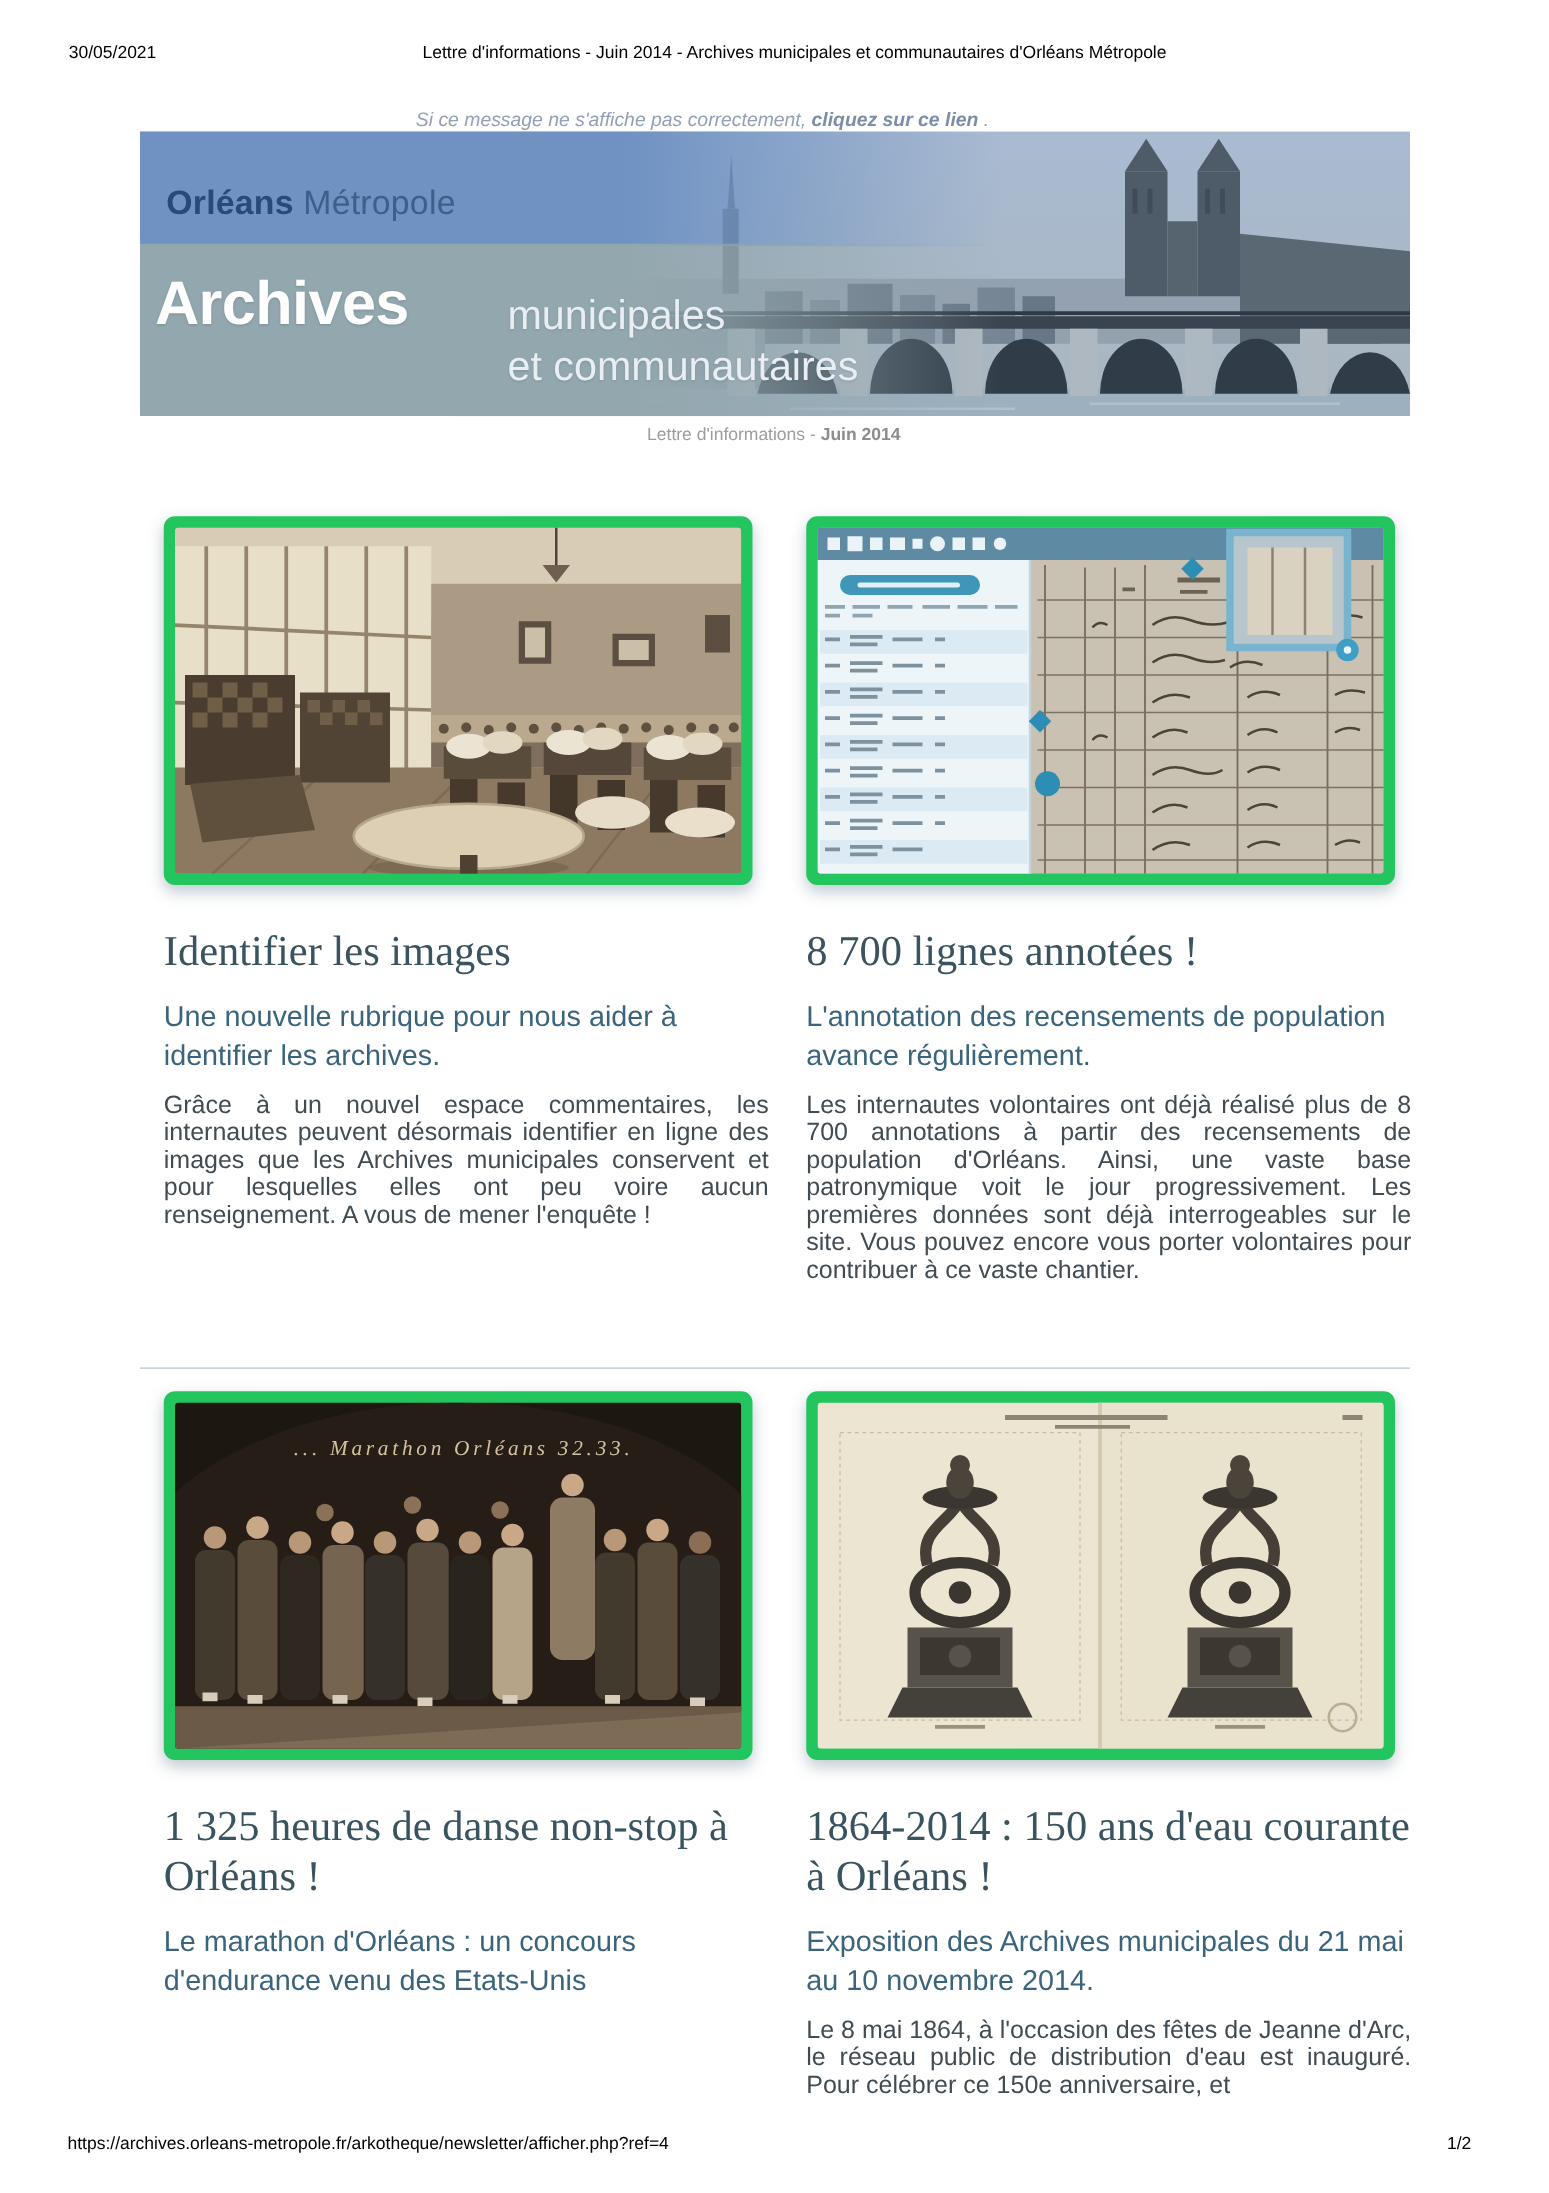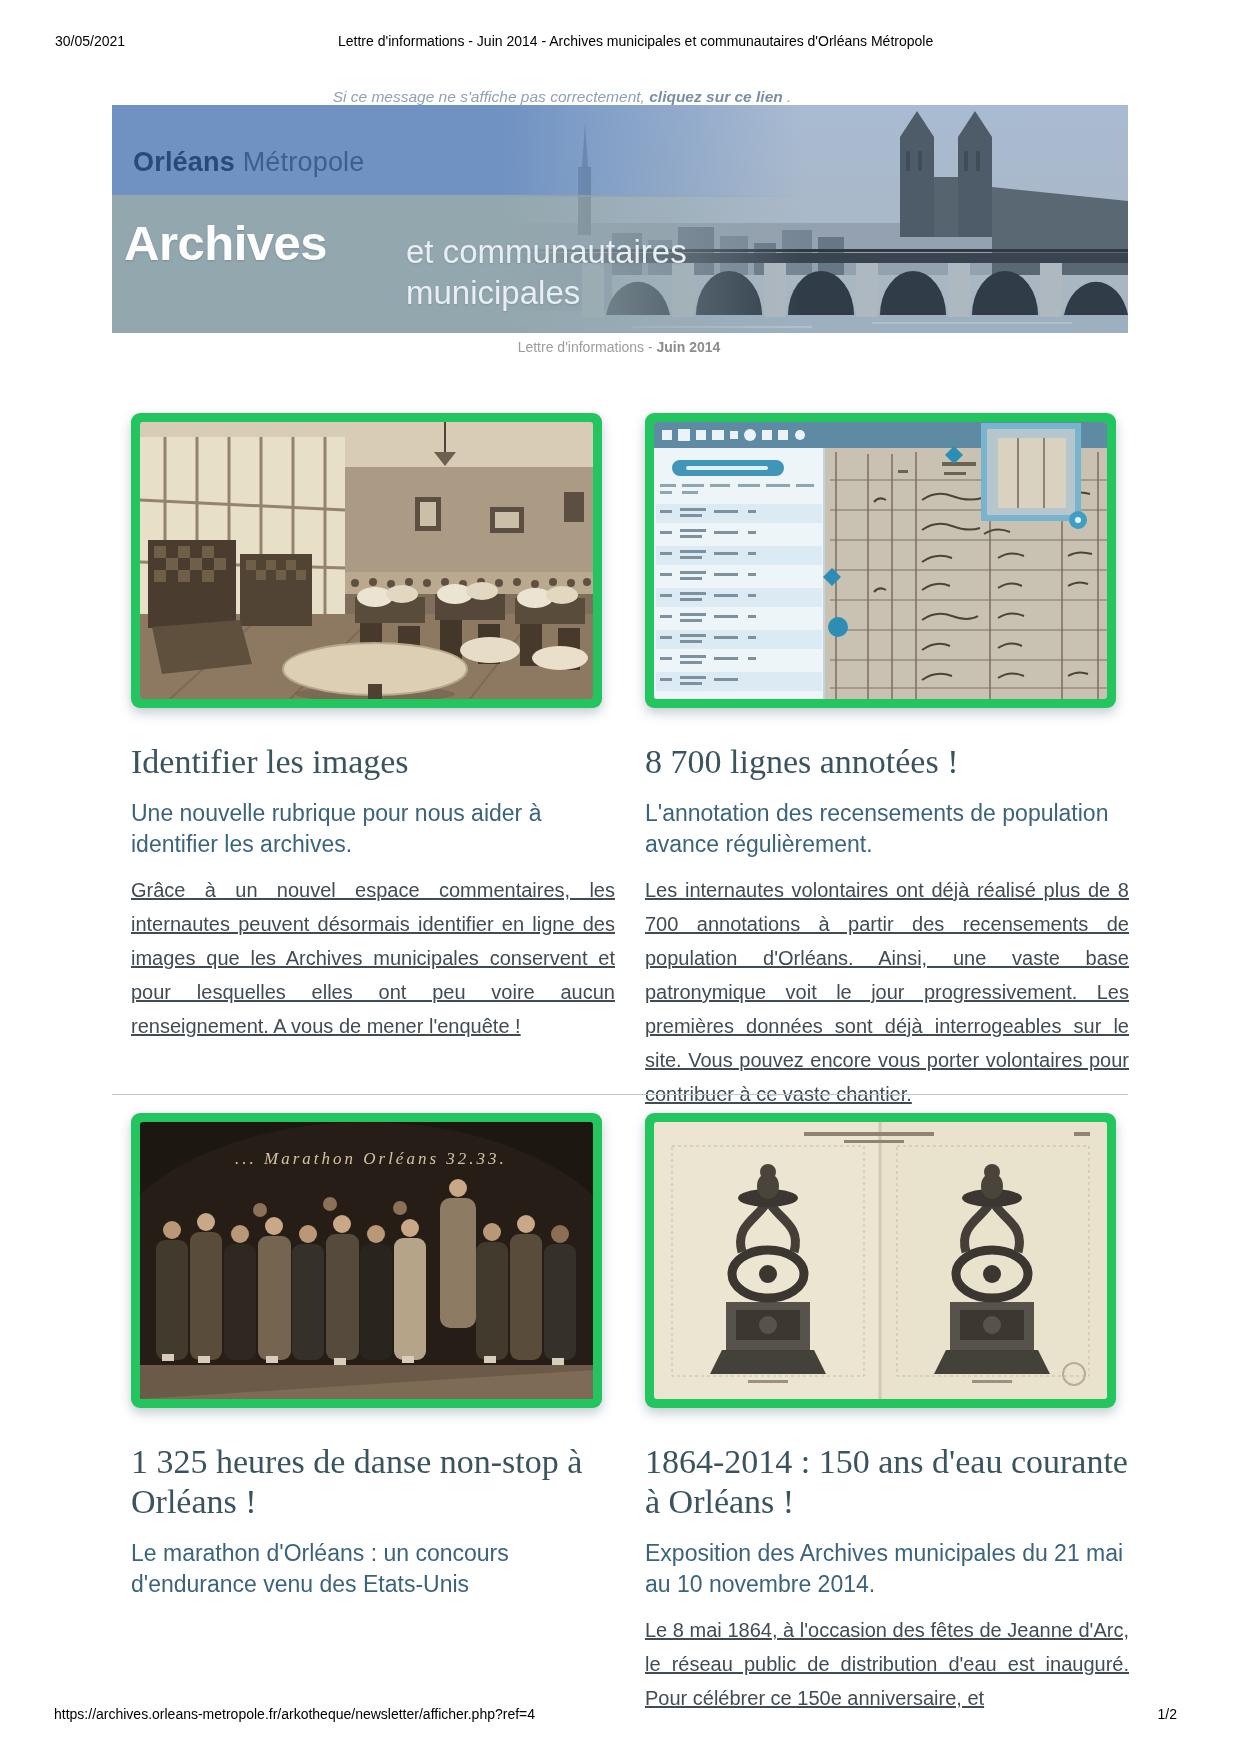--- a/index.html
+++ b/index.html
@@ -36,21 +36,21 @@
   #article-0 { left:131px; top:413px; }
   #article-1 { left:645px; top:413px; }
   #article-2 { left:131px; top:1113px; }
   #article-3 { left:645px; top:1113px; }
   .photo { width:453px; height:277px; background:#22c55e; padding:9px; border-radius:9px;
            box-shadow:0 5px 12px rgba(96,118,138,.38); }
   .photo svg { display:block; border-radius:3px; }
   .art-title { margin:34px 0 0 0; font-family:Liberation Serif, serif; font-weight:normal;
                font-size:34px; line-height:40px; color:#3a545f; }
   .art-chapeau { margin:16px 0 0 0; font-size:23px; line-height:31px; color:#3a647c; }
-  .art-body { margin:13px 0 0 0; font-size:20px; line-height:34px; color:#414b53; text-align:justify;text-decoration:underline; }
+  .art-body { margin:13px 0 0 0; font-size:20px; line-height:22px; color:#414b53; text-align:justify; }
 
   .divider { position:absolute; left:112px; top:1094px; width:1016px; height:1px; background:#b7c6d0; }
 </style>
 </head>
 <body>
 
 <div class="page">
 
   <div class="print-date">30/05/2021</div>
   <div class="print-title">Lettre d'informations - Juin 2014 - Archives municipales et communautaires d'Orléans Métropole</div>
@@ -129,22 +129,22 @@
             <line x1="520" y1="222" x2="700" y2="222"></line>
           <line x1="760" y1="218" x2="960" y2="218"></line>
         </g>
       </g>
       <rect x="0" y="0" width="1016" height="92" fill="url(#fadeTop)"></rect>
       <rect x="0" y="90" width="1016" height="138" fill="url(#fadeBot)"></rect>
     </svg>
     <div class="brand"><b>Orléans</b><span> Métropole</span></div>
     <div class="banner-title">Archives</div>
     <div class="banner-sub">
+      <div>municipales</div>
       <div>et communautaires</div>
-      <div>municipales</div>
     </div>
   </div>
 
   <div class="nl-subtitle"><span>Lettre d'informations - </span><b>Juin 2014</b></div>
 
   <div class="article" id="article-0">
     <div class="photo">
       <svg width="453" height="277" viewBox="0 0 453 277">
         <rect width="453" height="277" fill="#b5a48c"></rect>
         <polygon points="0,0 453,0 453,45 0,95" fill="#d8ccb6"></polygon>

